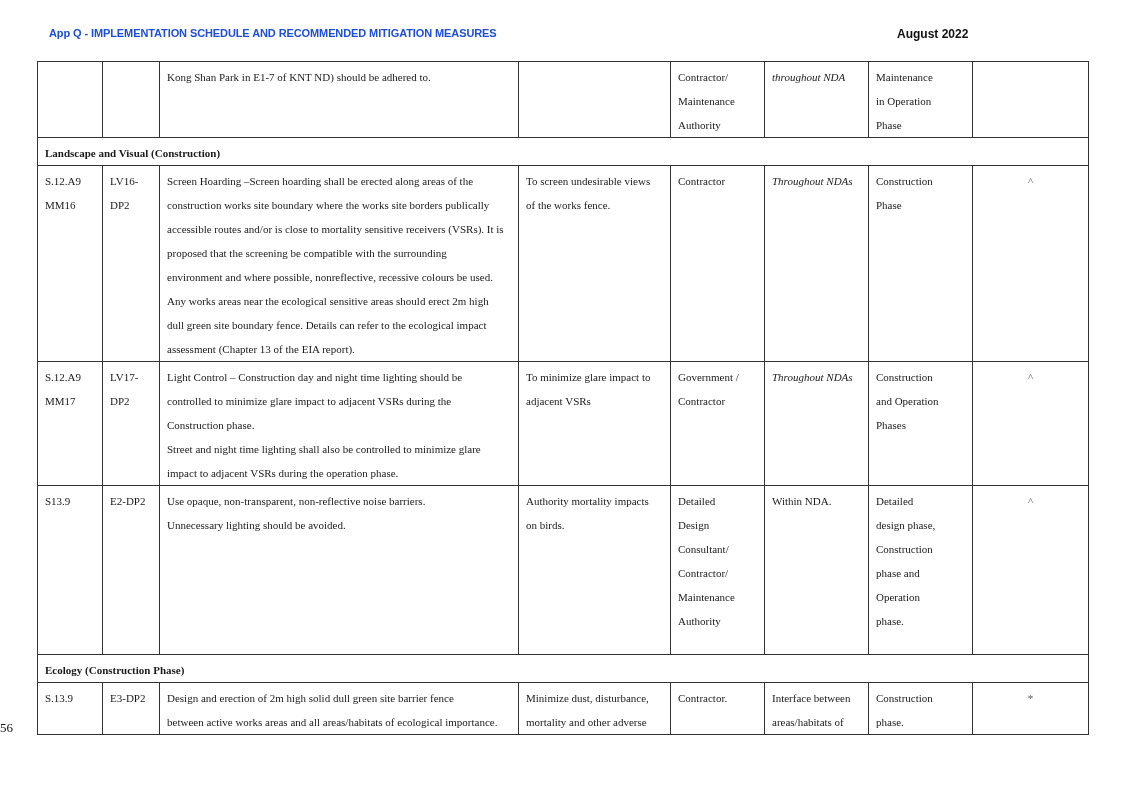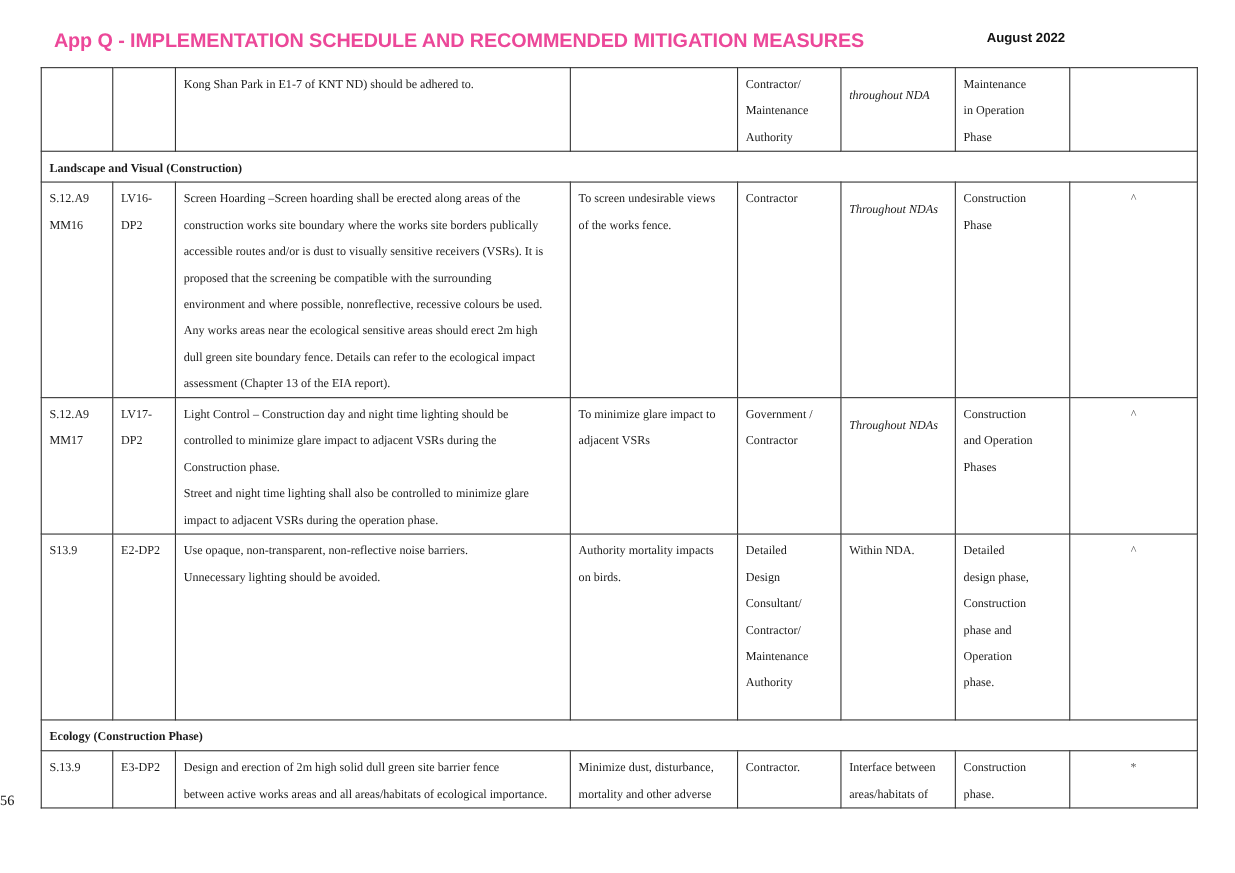--- a/index.html
+++ b/index.html
@@ -1,19 +1,19 @@
 <!DOCTYPE html>
 <html><head>
 <meta charset="utf-8">
 <style>
   html, body { margin: 0; padding: 0; background: #ffffff; }
   body { width: 1123px; height: 794px; position: relative; overflow: hidden; }
   .header-title {
     position: absolute; left: 49px; top: 27px;
-    font-family: "Liberation Sans", sans-serif; font-weight: bold; font-size: 18px; color: #ec4899;
+    font-family: "Liberation Sans", sans-serif; font-weight: bold; font-size: 11px; color: #1d4ed8;
     letter-spacing: -0.1px;
   }
   .header-date {
     position: absolute; left: 897px; top: 27px;
     font-family: "Liberation Sans", sans-serif; font-weight: bold; font-size: 12px; color: #111;
   }
   table.sched {
     position: absolute; left: 37px; top: 61px;
     border-collapse: collapse; table-layout: fixed;
     width: 1051px;
@@ -24,21 +24,21 @@
     vertical-align: top;
     padding: 3px 7px 0 7px;
     line-height: 24px;
   }
   td .ln { display: block; white-space: nowrap; }
   td.center { text-align: center; }
   td.section {
     font-weight: bold; 
     padding-top: 0; line-height: 23px;
   }
-  .it { font-style: italic; margin-top: 10px; }
+  .it { font-style: italic; }
   .page-num {
     position: absolute; left: 0; width: 1123px; top: 720px; 
     font-family: "Liberation Serif", serif; font-size: 13px; color: #111;
   }
   .mark { font-size: 11px; color: #555; }
 </style>
 </head>
 <body>
 
 <div class="header-title">App Q - IMPLEMENTATION SCHEDULE AND RECOMMENDED MITIGATION MEASURES</div>
@@ -86,21 +86,21 @@
           <span class="ln">S.12.A9</span>
           <span class="ln">MM16</span>
         </td>
         <td>
           <span class="ln">LV16-</span>
           <span class="ln">DP2</span>
         </td>
         <td>
           <span class="ln">Screen Hoarding –Screen hoarding shall be erected along areas of the</span>
           <span class="ln">construction works site boundary where the works site borders publically</span>
-          <span class="ln">accessible routes and/or is dust to visually sensitive receivers (VSRs). It is</span>
+          <span class="ln">accessible routes and/or is close to mortality sensitive receivers (VSRs). It is</span>
           <span class="ln">proposed that the screening be compatible with the surrounding</span>
           <span class="ln">environment and where possible, nonreflective, recessive colours be used.</span>
           <span class="ln">Any works areas near the ecological sensitive areas should erect 2m high</span>
           <span class="ln">dull green site boundary fence. Details can refer to the ecological impact</span>
           <span class="ln">assessment (Chapter 13 of the EIA report).</span>
         </td>
         <td>
           <span class="ln">To screen undesirable views</span>
           <span class="ln">of the works fence.</span>
         </td>

